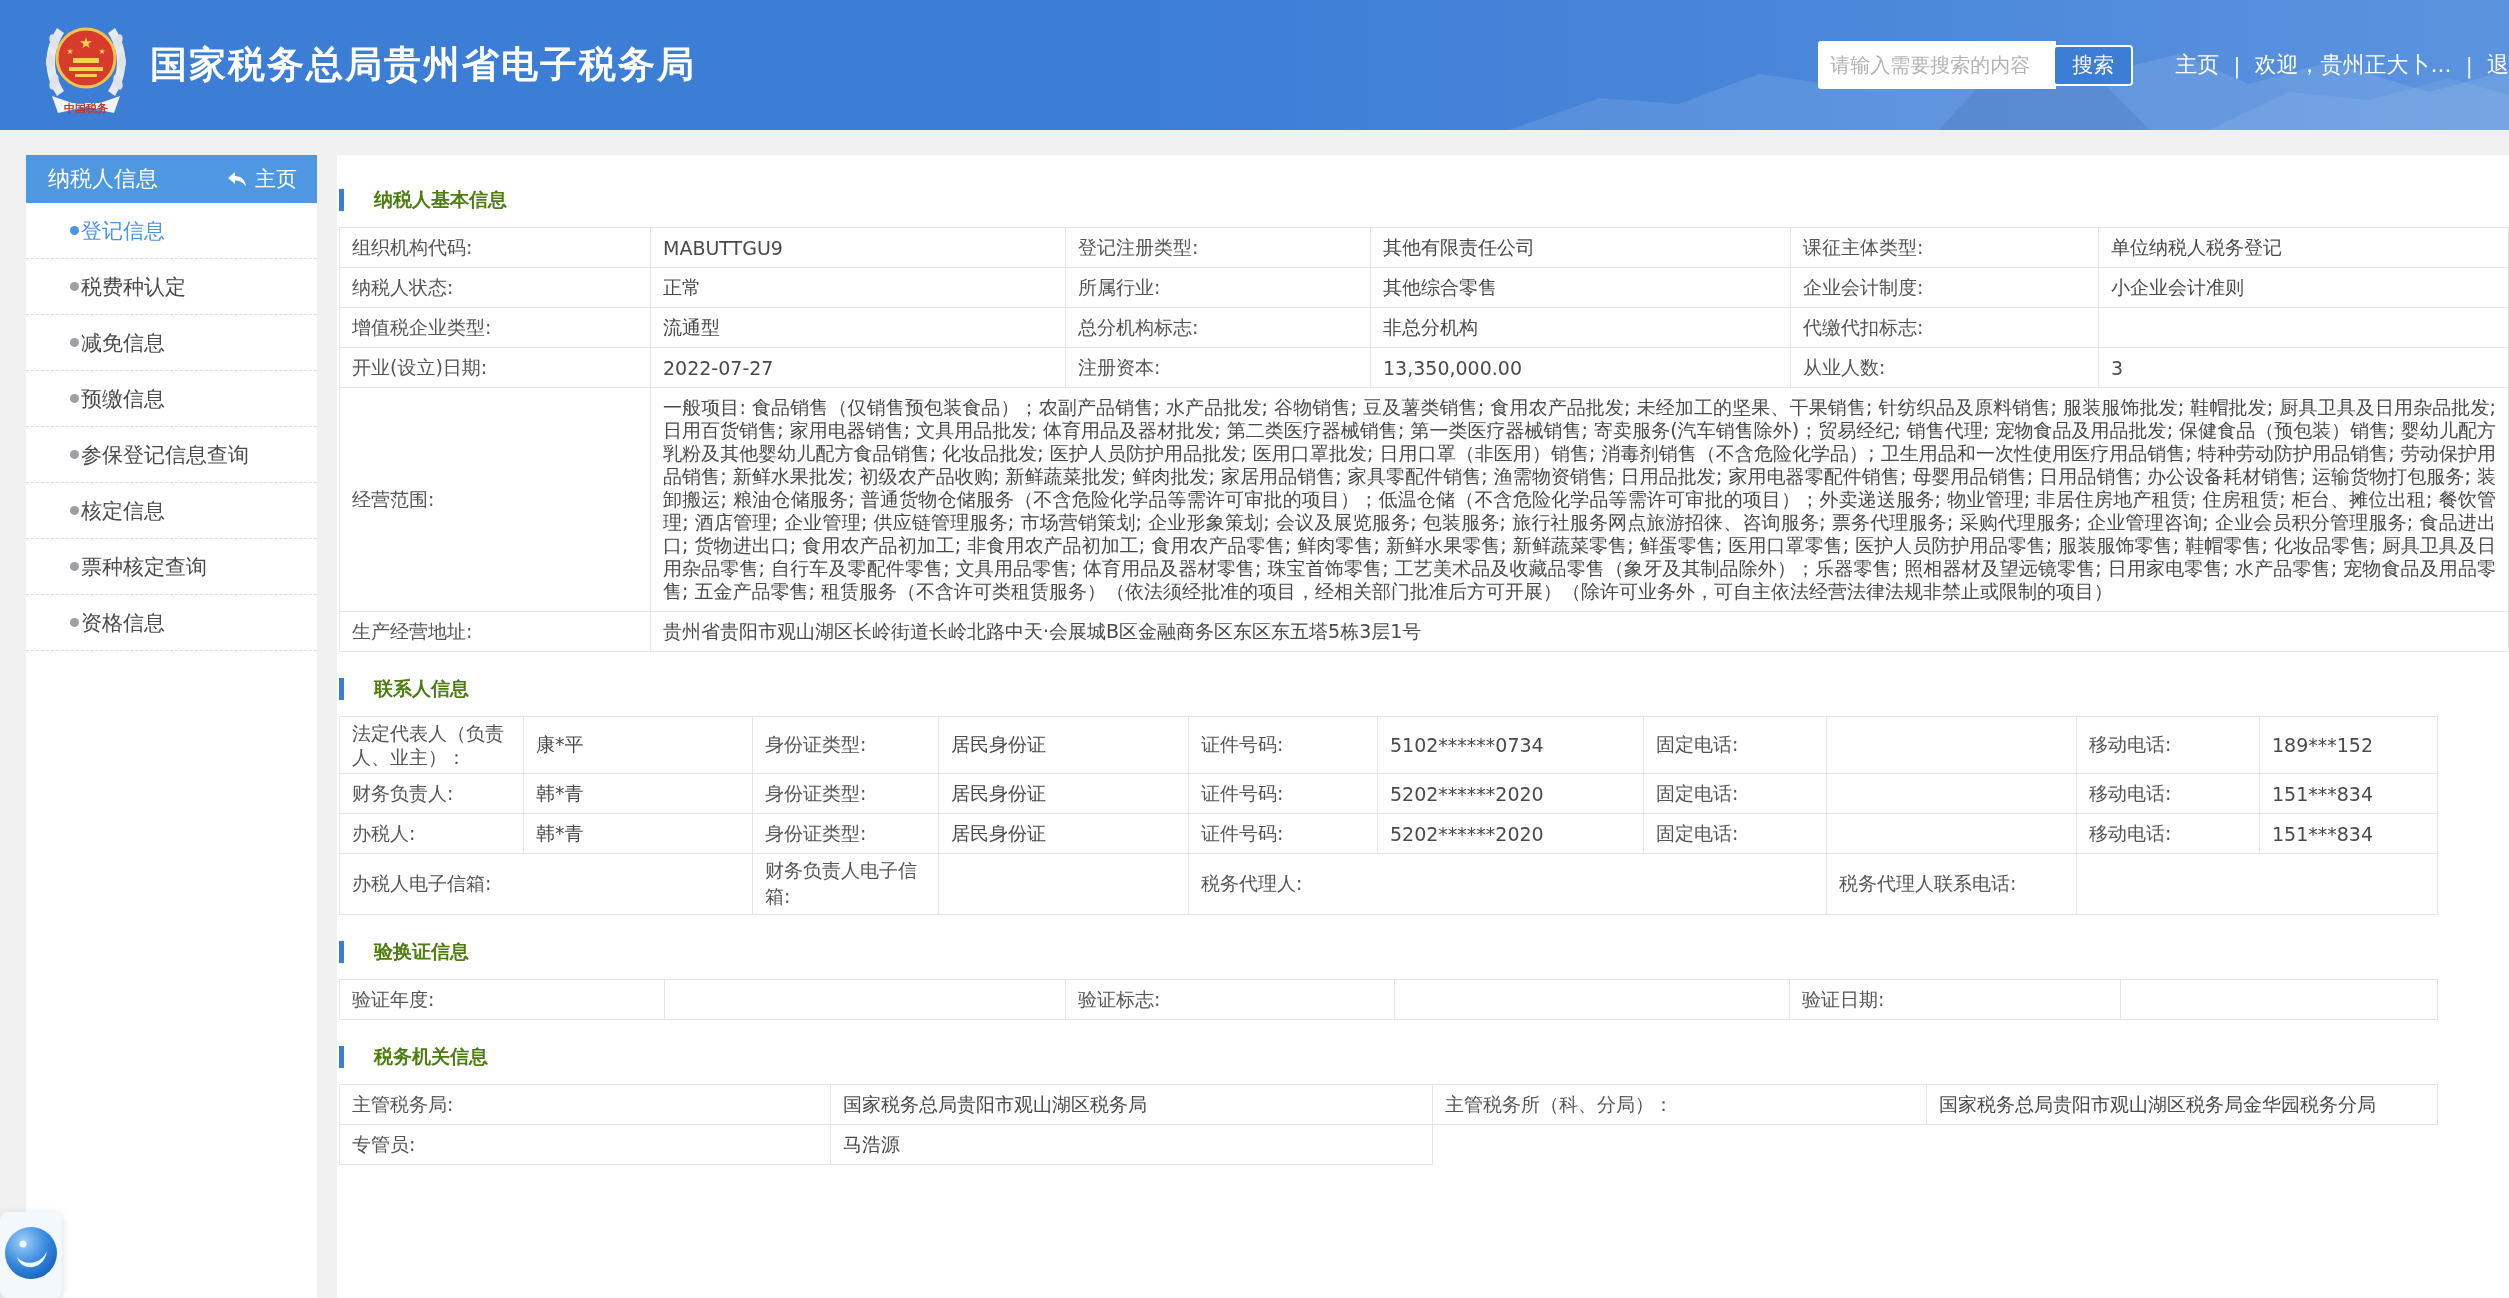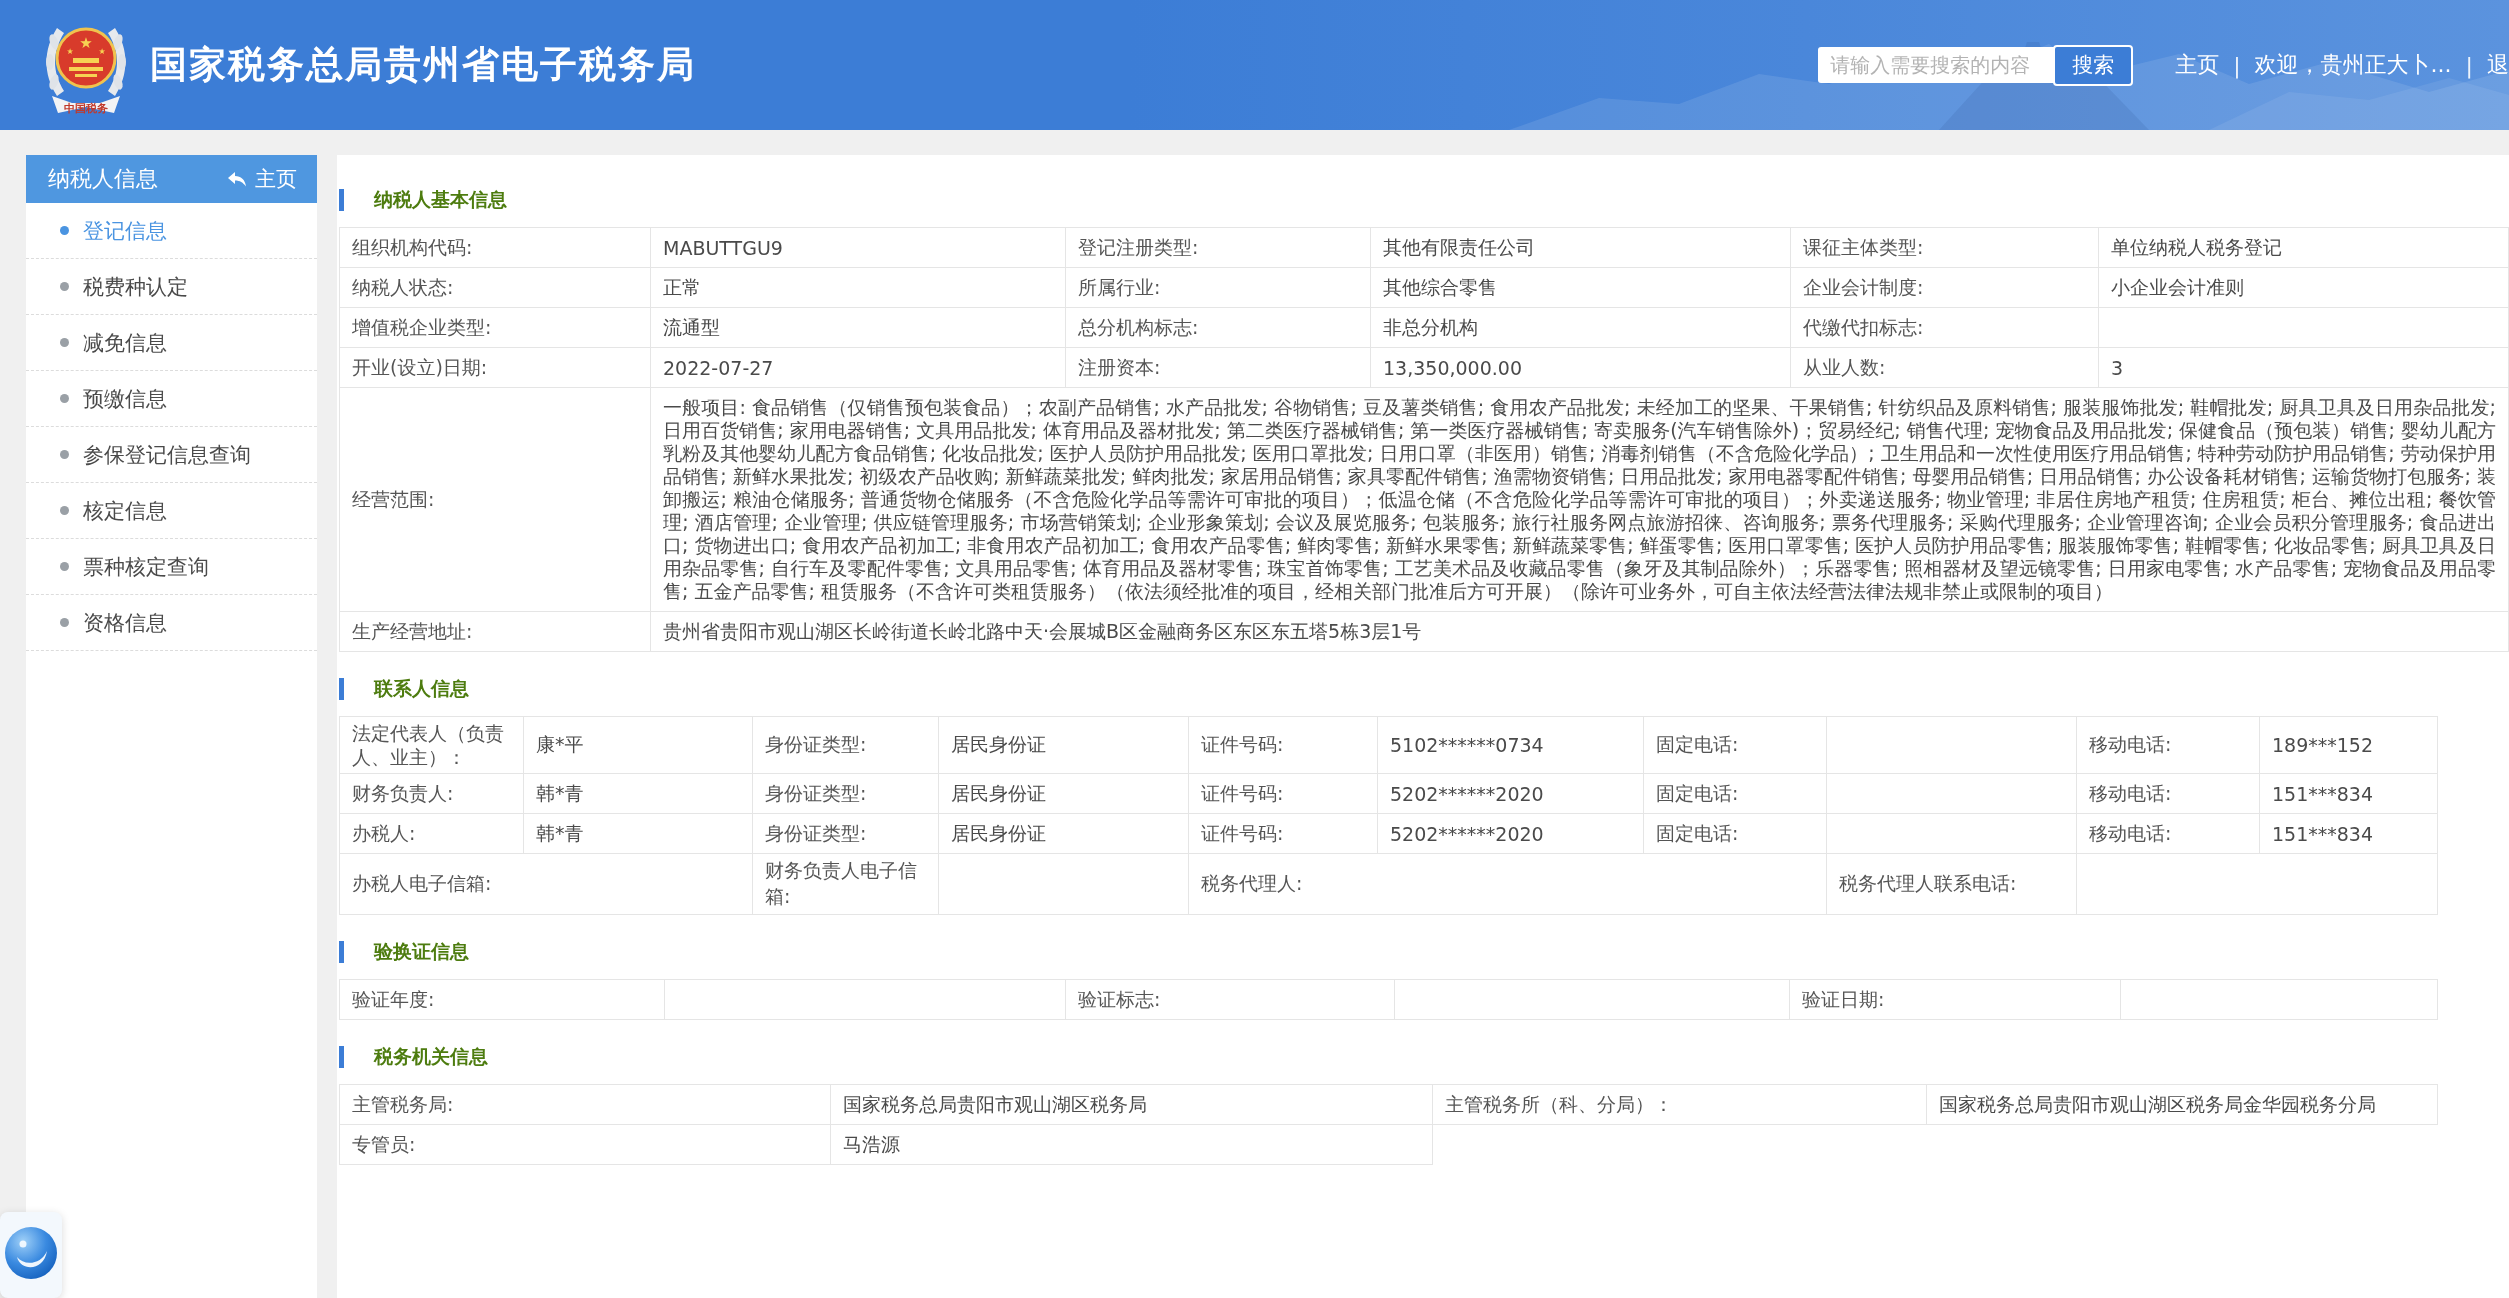--- a/index.html
+++ b/index.html
@@ -6,34 +6,34 @@
   html,body{width:2509px;height:1298px;overflow:hidden;}
   body{background:#f0f0f0;font-family:"DejaVu Sans","Liberation Sans",sans-serif;color:#4a4a4a;position:relative;}
 
   
   header{position:relative;height:130px;background:linear-gradient(90deg,#3c7dd6 0%,#3c7dd6 45%,#4a87da 72%,#5b93de 100%);display:flex;align-items:center;overflow:hidden;}
   .watermark{position:absolute;right:0;top:0;height:130px;z-index:1;pointer-events:none;}
   .brand{display:flex;align-items:center;margin-left:42px;gap:20px;position:relative;z-index:2;}
   .brand h1{color:#fff;font-size:37px;letter-spacing:2px;font-weight:bold;white-space:nowrap;}
   .header-right{position:absolute;right:0;top:0;height:100%;display:flex;align-items:center;z-index:2;white-space:nowrap;}
   .search{display:flex;align-items:center;}
-  .search input{width:238px;height:36px;border:none;outline:none;padding:0 12px;font-size:20px;color:#0f766e;border-radius:3px 0 0 3px;background:#fff;}
+  .search input{width:238px;height:48px;border:none;outline:none;padding:0 12px;font-size:20px;color:#0f766e;border-radius:3px 0 0 3px;background:#fff;}
   .search input::placeholder{color:#b3b3b3;}
   .search button{width:80px;height:41px;background:#3c7dd6;color:#fff;border:2px solid #fff;border-radius:4px;font-size:21px;margin-left:-3px;cursor:pointer;}
   nav.top-links{display:flex;align-items:center;color:#fff;font-size:22px;margin-left:42px;gap:14px;}
   nav.top-links a{color:#fff;text-decoration:none;cursor:pointer;}
   nav.top-links .sep{opacity:.9;}
 
   
   .layout{display:flex;padding:25px 0 0 26px;align-items:flex-start;}
   aside{width:291px;background:#fff;height:1143px;flex:none;}
   .side-head{height:48px;background:#4f97e0;color:#fff;display:flex;align-items:center;justify-content:space-between;padding:0 20px 0 22px;font-size:22px;}
   .side-head .back{display:flex;align-items:center;gap:8px;color:#fff;font-size:21px;cursor:pointer;text-decoration:none;}
   aside ul{list-style:none;}
-  aside li{height:56px;display:flex;align-items:center;gap:14px;padding-left:34px;border-bottom:1px dashed #dcdcdc;font-size:21px;color:#4a4a4a;cursor:pointer;}
+  aside li{height:56px;display:flex;align-items:center;gap:2px;padding-left:44px;border-bottom:1px dashed #dcdcdc;font-size:21px;color:#4a4a4a;cursor:pointer;}
   aside li .dot{width:9px;height:9px;border-radius:50%;background:#9aa0a6;flex:none;}
   aside li.active{color:#4a94e1;}
   aside li.active .dot{background:#4a94e1;}
 
   main{flex:1;background:#fff;margin-left:20px;min-height:1143px;padding:32px 0 0 2px;overflow:hidden;}
 
   
   .sec{display:flex;align-items:center;gap:9px;margin-bottom:14px;}
   .sec .bar{width:5px;height:22px;background:#3c7dd6;flex:none;}
   .sec span{font-size:19px;font-weight:bold;color:#4d7c0f;margin-left:21px;}

